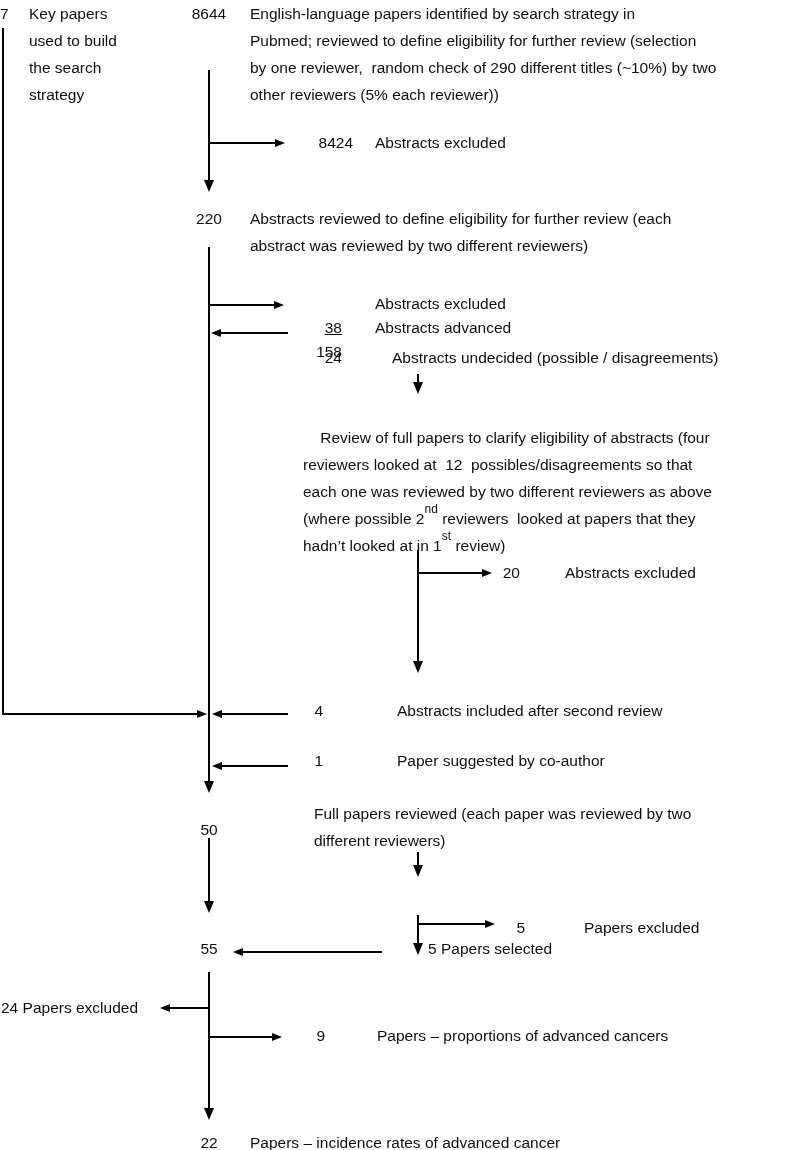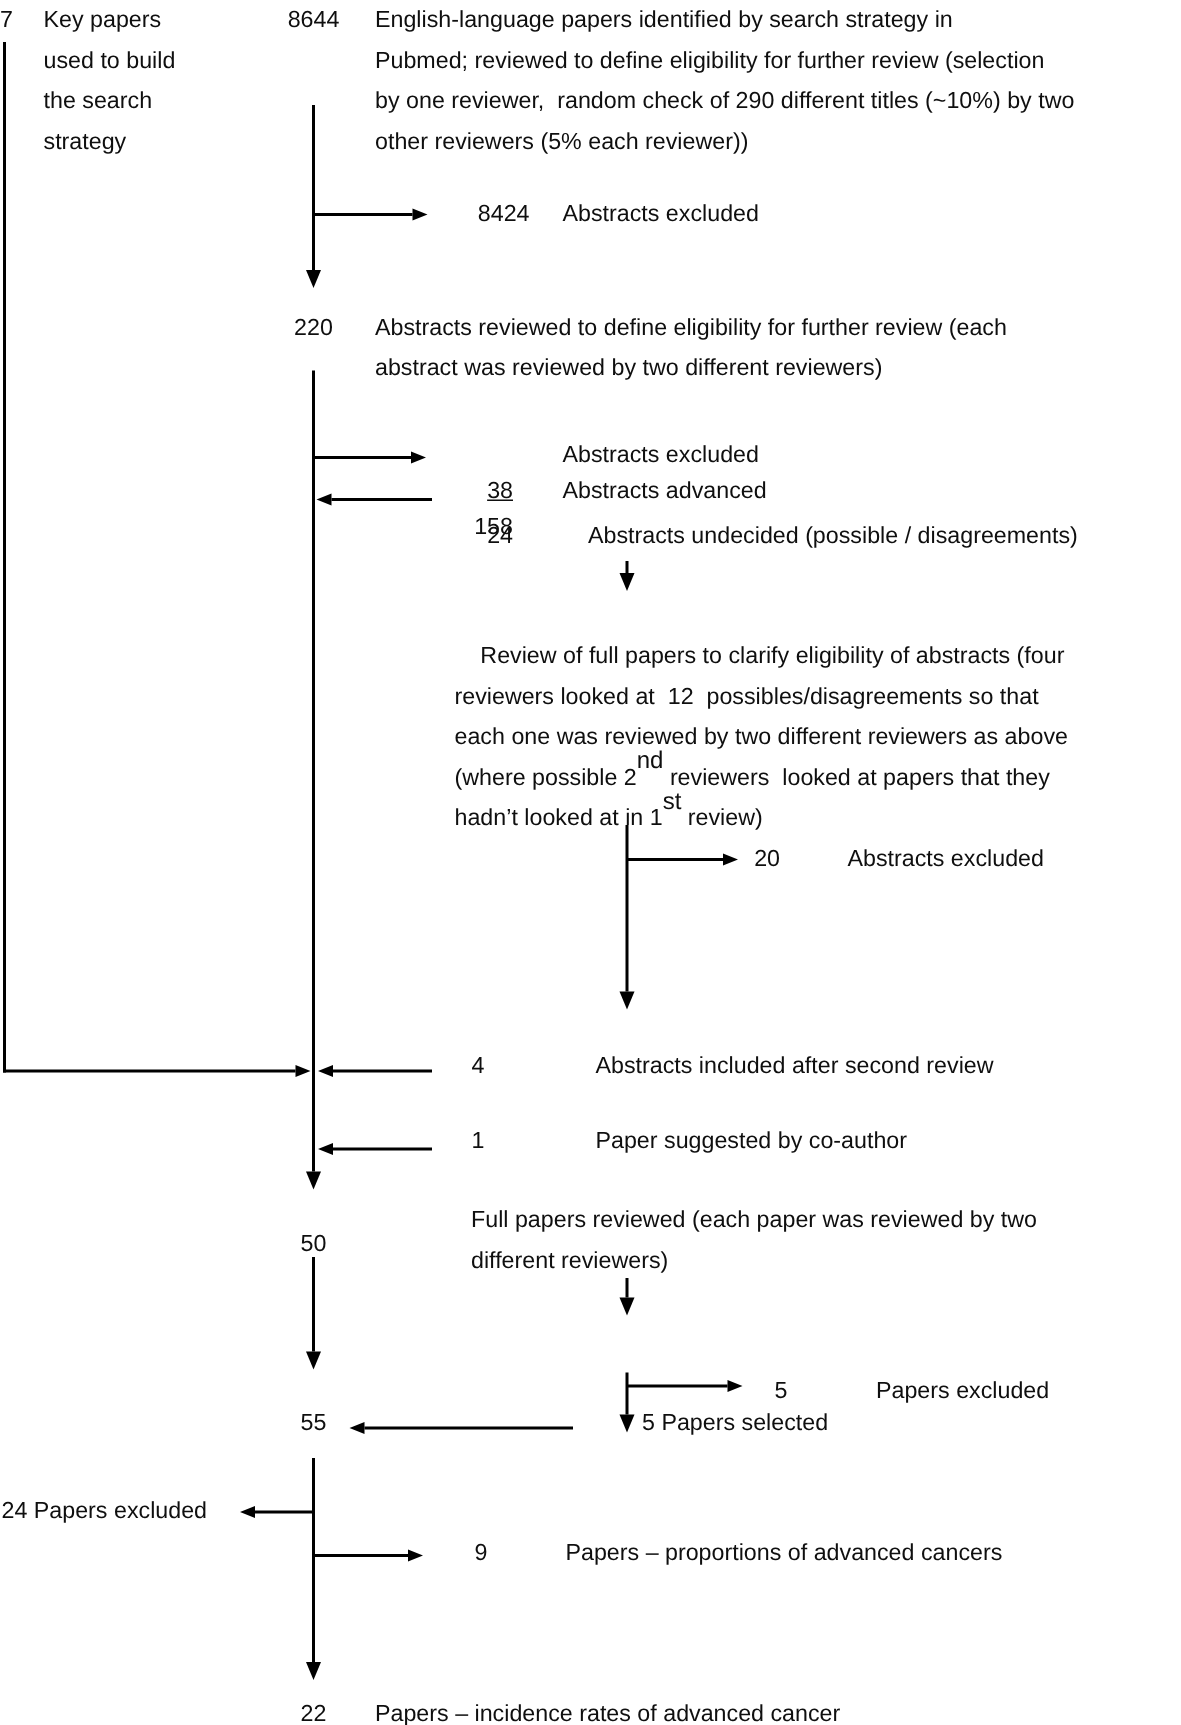--- a/index.html
+++ b/index.html
@@ -14,21 +14,21 @@
     overflow:hidden;
   }
   .txt{position:absolute;white-space:pre;}
   .num-c{position:absolute;width:60px;text-align:center;white-space:pre;}
   .num-r{position:absolute;width:60px;text-align:right;white-space:pre;}
   .vl{position:absolute;width:2px;background:#000;}
   .hl{position:absolute;height:2px;background:#000;}
   .ah-r{position:absolute;width:0;height:0;border-top:4px solid transparent;border-bottom:4px solid transparent;border-left:10px solid #000;}
   .ah-l{position:absolute;width:0;height:0;border-top:4px solid transparent;border-bottom:4px solid transparent;border-right:10px solid #000;}
   .ah-d{position:absolute;width:0;height:0;border-left:5px solid transparent;border-right:5px solid transparent;border-top:12px solid #000;}
-  sup.sp{font-size:16px;line-height:0;position:relative;top:-5px;}
+  sup.sp{font-size:12px;line-height:0;position:relative;top:-5px;}
 </style>
 </head>
 <body>
 
 <div id="canvas">
 
   <div class="vl" style="left:2px;top:28px;height:687px;"></div>
   <div class="hl" style="left:2px;top:713px;width:195px;"></div>
   <div class="ah-r" style="left:197px;top:710px;"></div>
 

